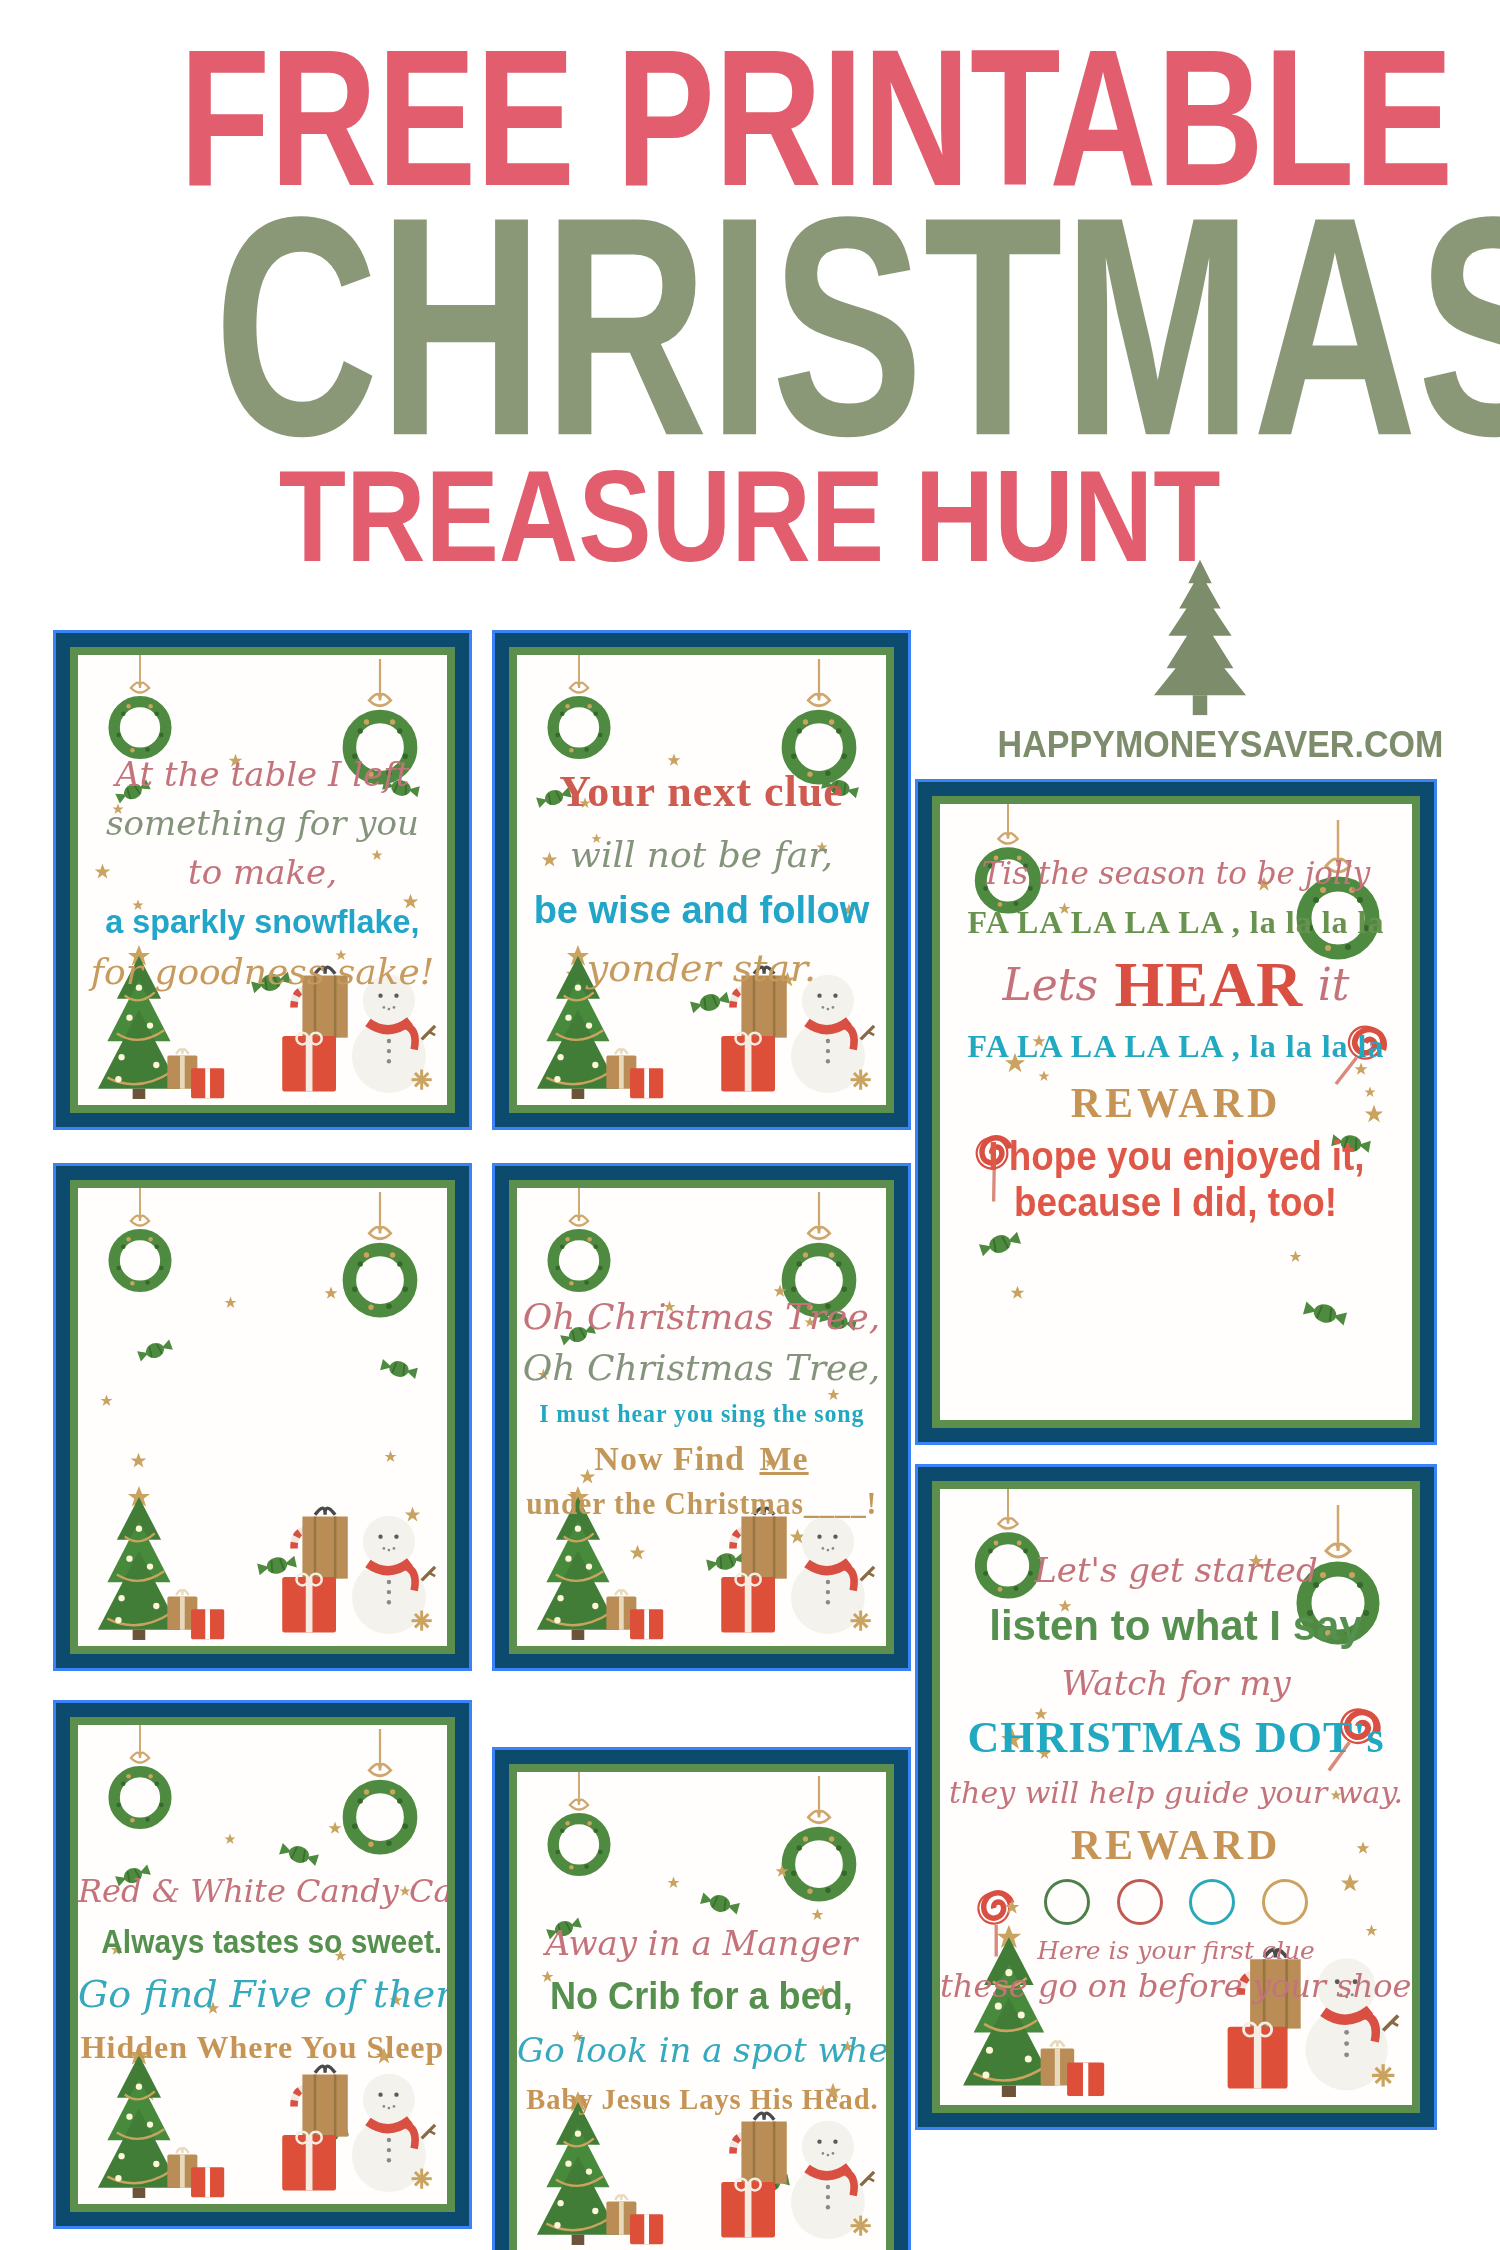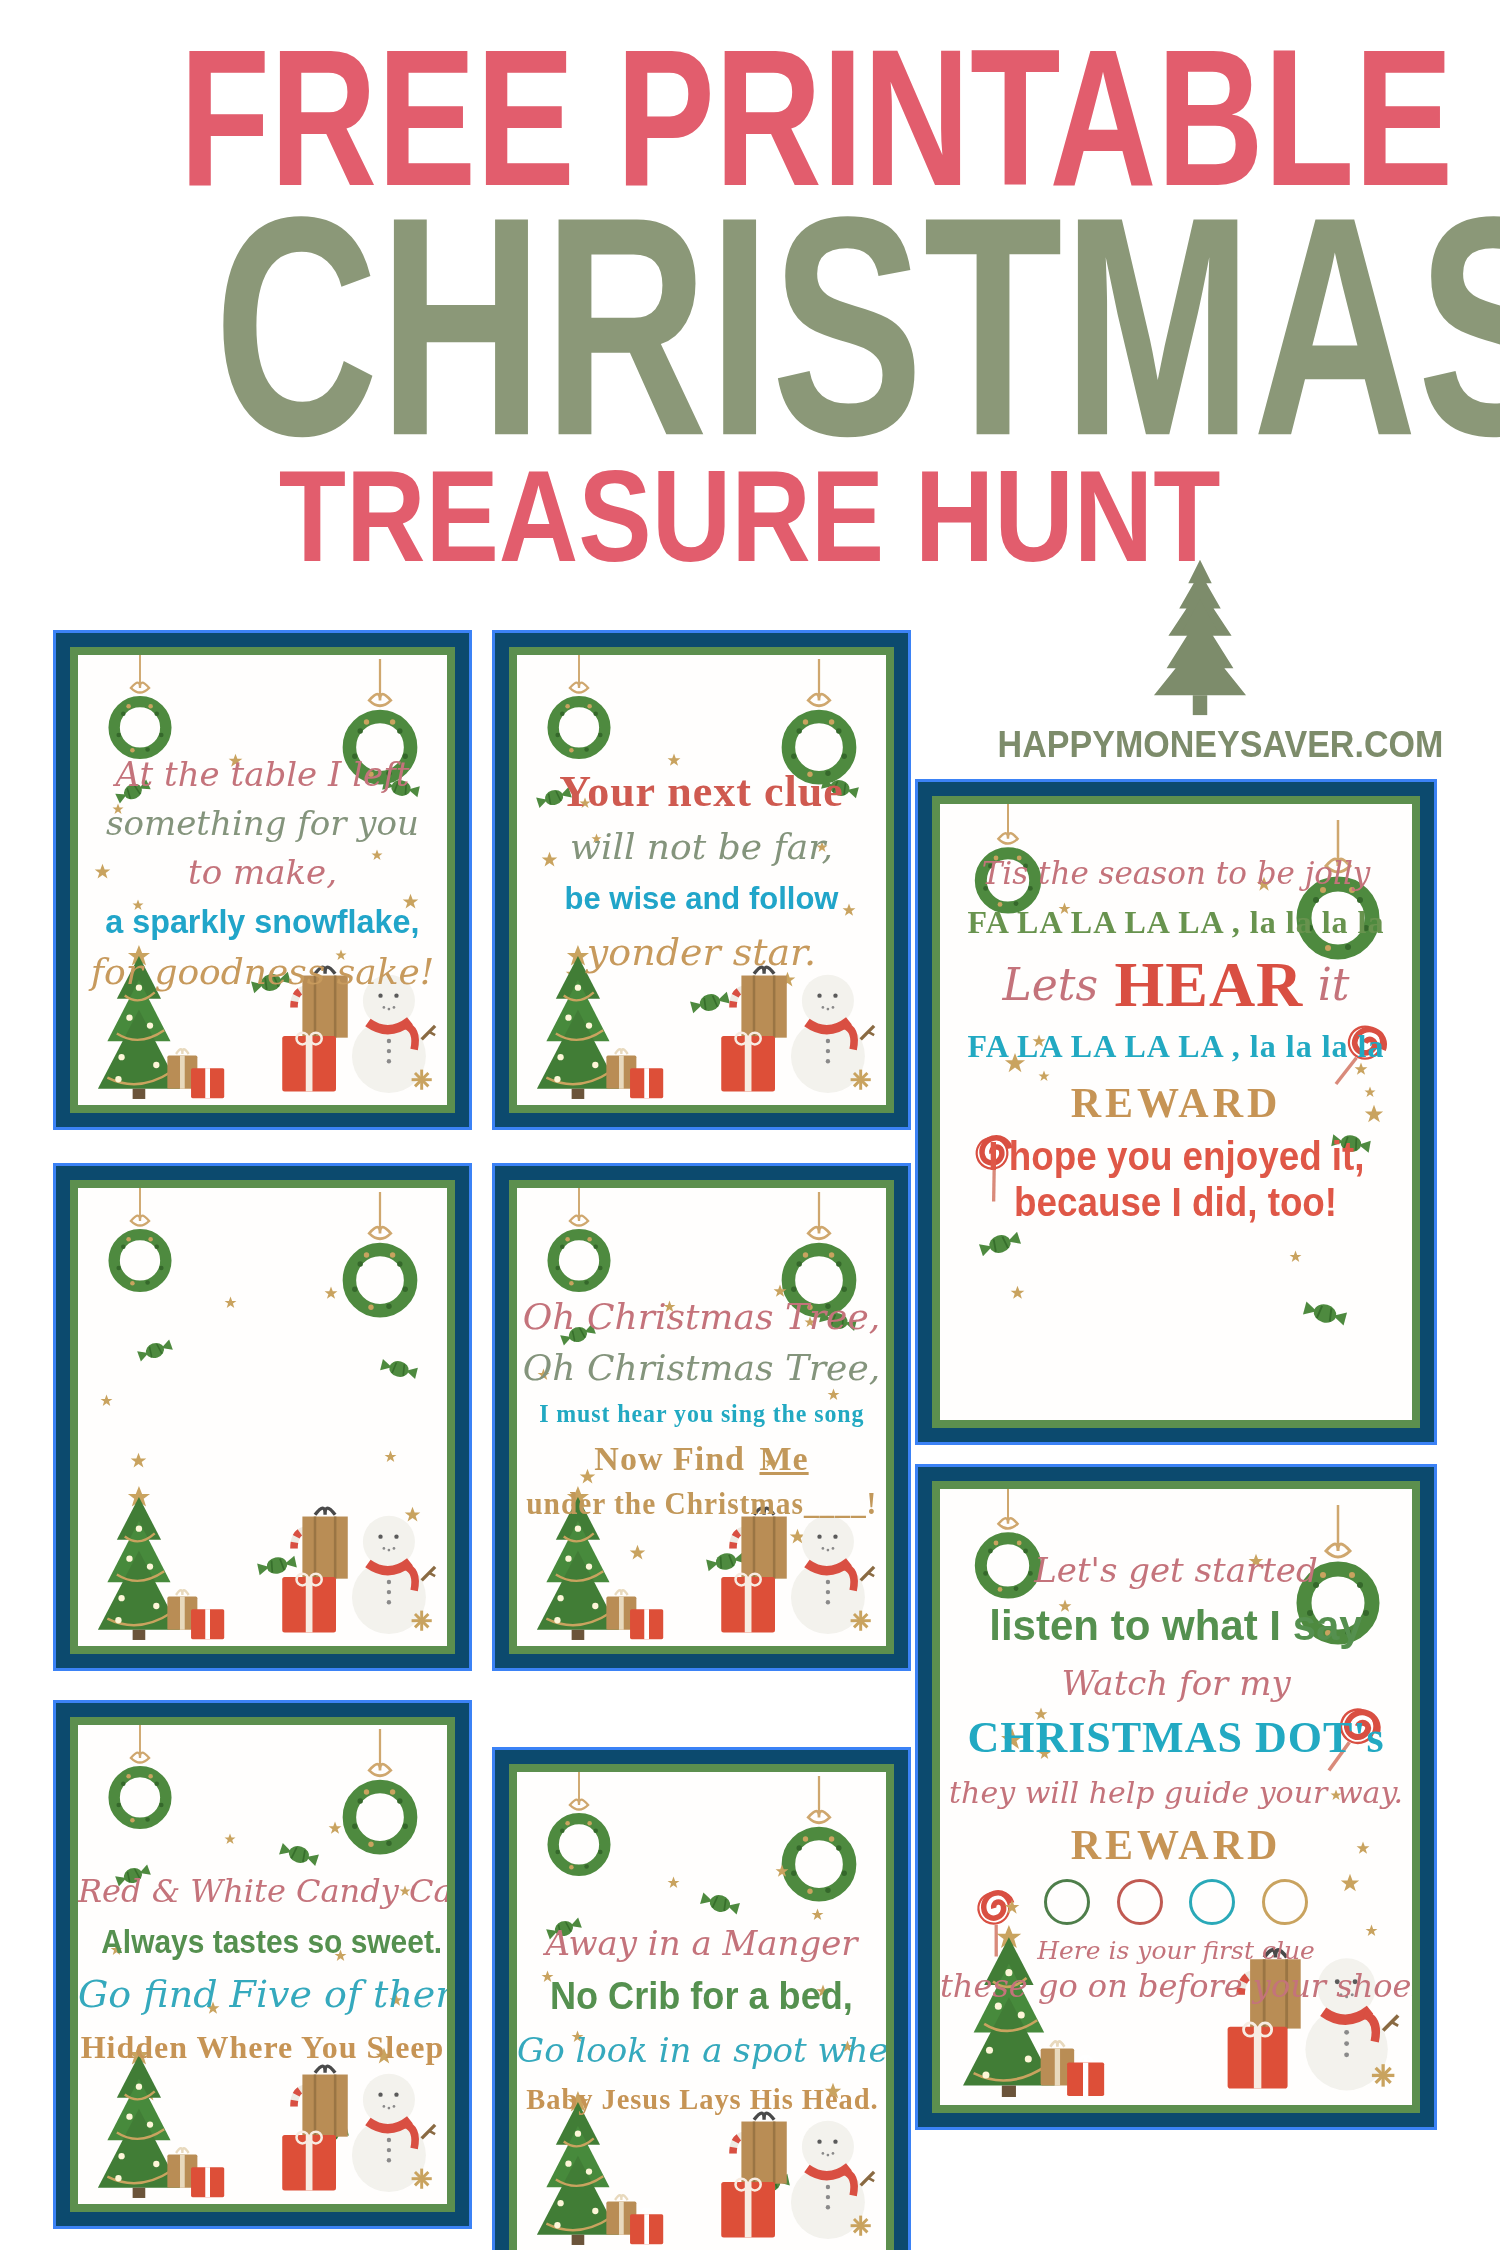--- a/index.html
+++ b/index.html
@@ -250,23 +250,23 @@
       <svg class="deco" style="left:172px;top:338px;width:42px;height:19px;transform:rotate(-15deg)">
           <use href="#candy"></use>
         </svg>
       <svg class="deco" style="left:12px;bottom:6px;width:150px;height:154px">
           <use href="#treescene"></use>
         </svg>
       <svg class="deco" style="right:10px;bottom:6px;width:160px;height:147px">
           <use href="#snowscene"></use>
         </svg>
       <div class="lines" style="padding-top:112px">
-        <div class="ln" style="margin-bottom:8px"><span class="t-stencil" style="font-size:44px;color:#cf5a50">Your next clue</span></div>
+        <div class="ln" style="margin-bottom:16px"><span class="t-stencil" style="font-size:44px;color:#cf5a50">Your next clue</span></div>
         <div class="ln" style="margin-bottom:14px"><span class="t-script c-sgreen" style="font-size:36px">will not be far,</span></div>
-        <div class="ln" style="margin-bottom:14px"><span class="t-bold c-bteal" style="font-size:31px">be wise and follow</span></div>
+        <div class="ln" style="margin-bottom:14px"><span class="t-bold c-bteal" style="font-size:38px">be wise and follow</span></div>
         <div class="ln"><span class="t-script c-sgold" style="font-size:38px">yonder star.</span></div>
       </div>
     </div>
   </div>
 
   <div class="card" style="left:915px;top:779px;width:522px;height:666px;">
     <div class="card-inner">
       <svg class="deco" style="left:28px;top:-2px;width:80px;height:120px">
           <use href="#wreath"></use>
         </svg>

